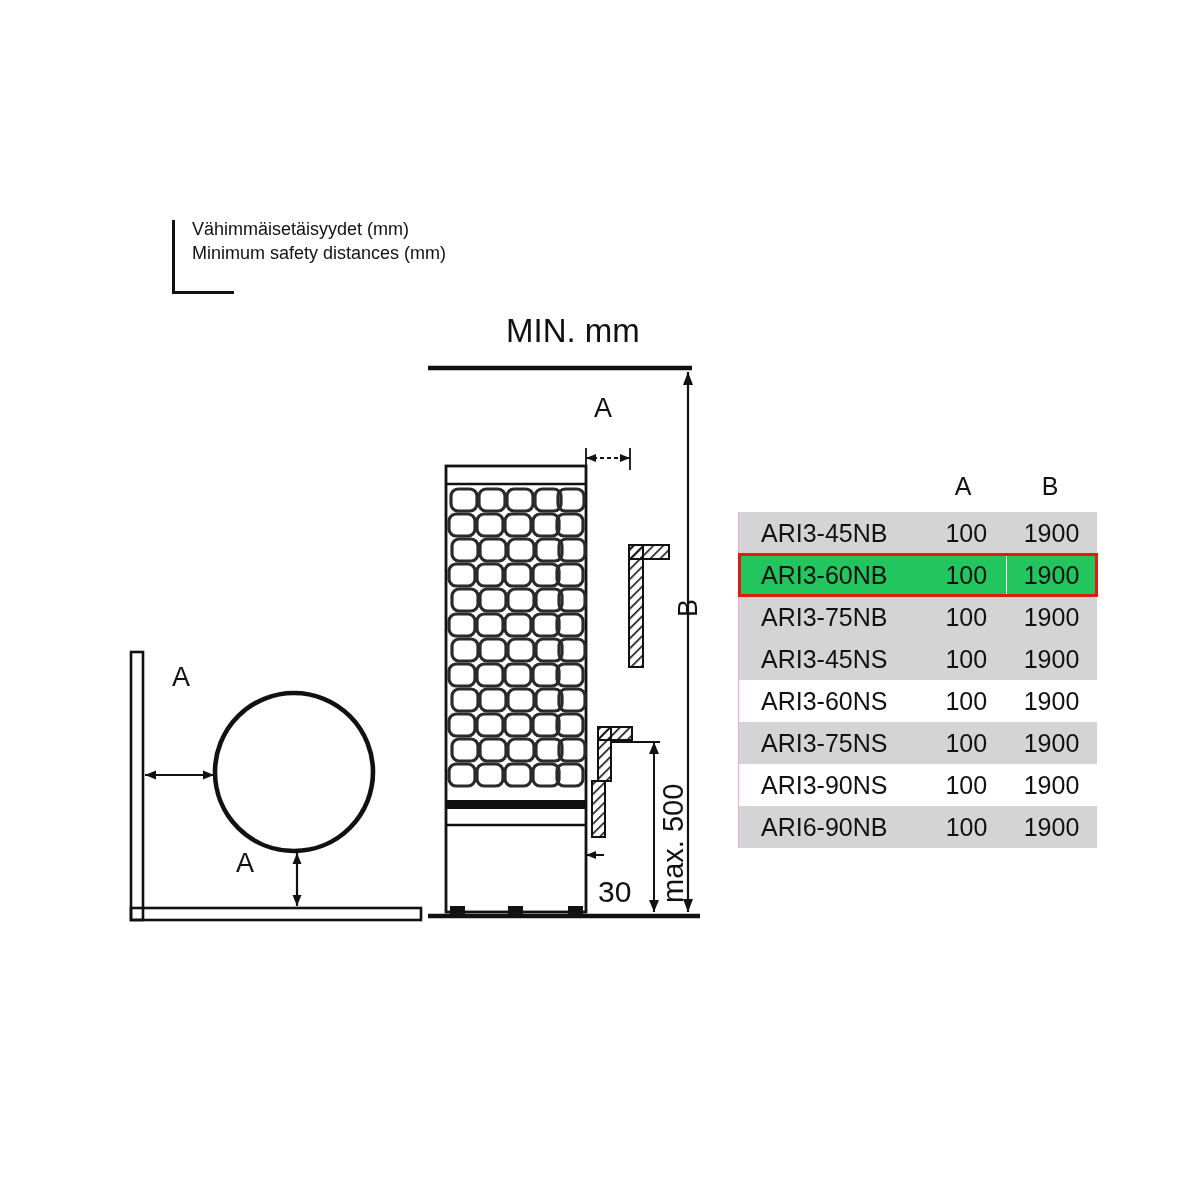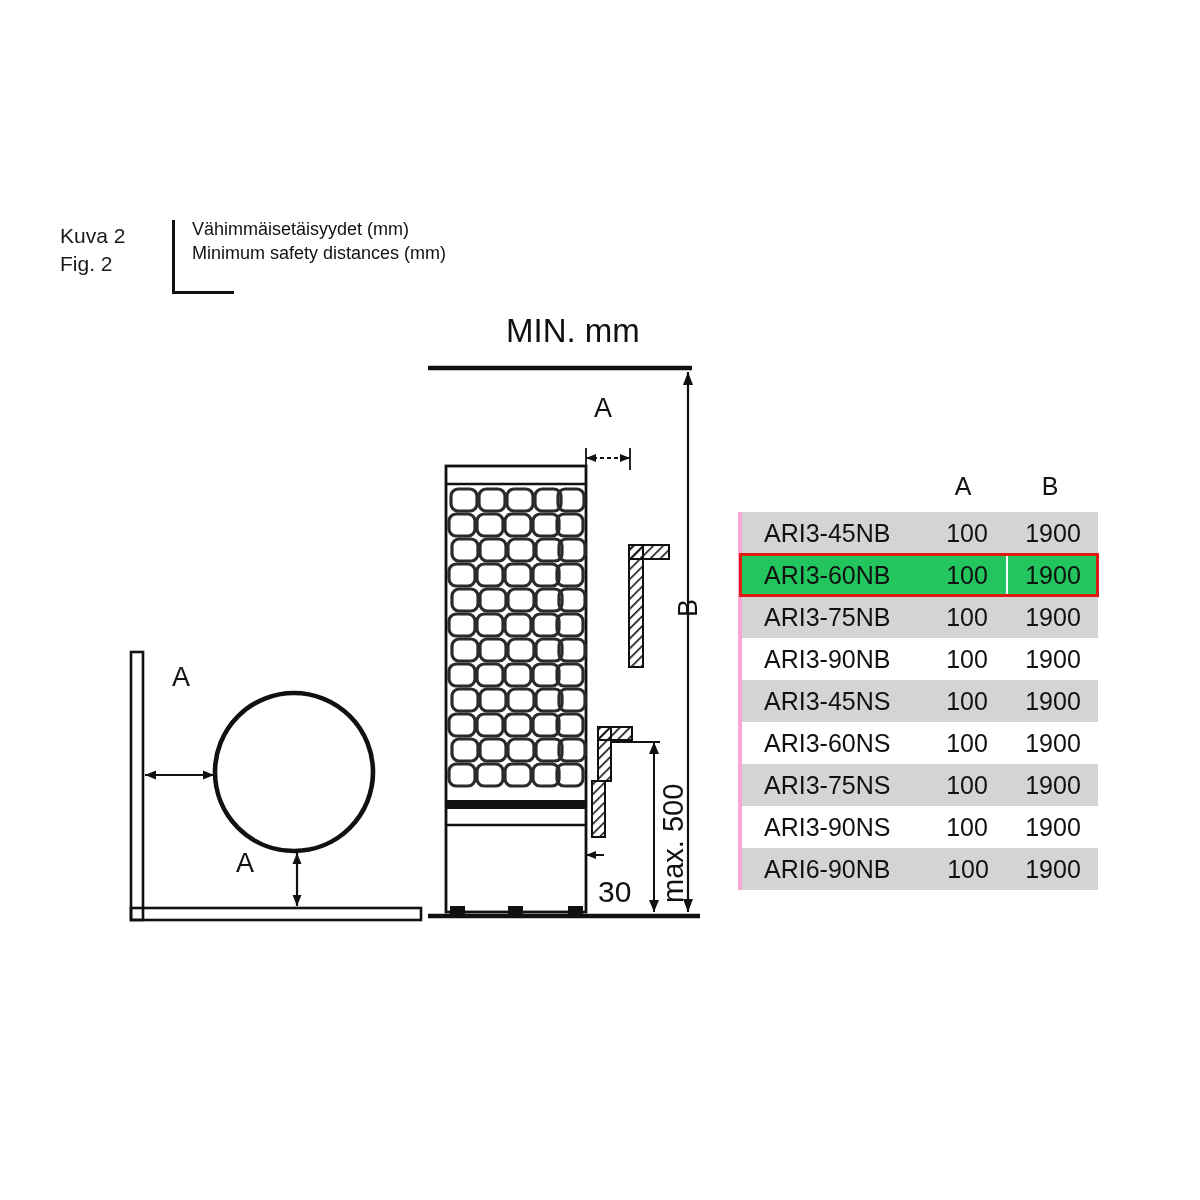--- a/index.html
+++ b/index.html
@@ -100,21 +100,21 @@
     font-size: 25px;
     color: #111;
     text-align: center;
   }
   #th-a { left: 190px; width: 70px; }
   #th-b { left: 272px; width: 80px; }
 
   #spec-table {
     border-collapse: collapse;
     width: 358px;
-    border-left: 4px solid #f9a8d4;
+    border-left: 1px solid #f9a8d4;
     table-layout: fixed;
   }
   #spec-table tr { height: 42px; }
   #spec-table td {
     font-size: 25px;
     color: #111;
     padding: 0;
     vertical-align: middle;
     border: none;
   }
@@ -130,24 +130,20 @@
     position: relative;
     z-index: 3;
   }
 </style>
 </head>
 <body>
 
 <div id="page">
 
   <div id="caption-block">
-    <div id="caption-left">
-      <div>Kuva 2</div>
-      <div>Fig. 2</div>
-    </div>
     <div id="caption-bracket"></div>
     <div id="caption-right">
       <div>Vähimmäisetäisyydet (mm)</div>
       <div>Minimum safety distances (mm)</div>
     </div>
   </div>
 
   <div id="min-mm-title">MIN. mm</div>
 
   <svg id="elevation" viewBox="0 0 1200 1200">
@@ -444,25 +440,20 @@
           <tr class="even highlighted">
             <td class="c-model">ARI3-60NB</td>
             <td class="c-a">100</td>
             <td class="c-b">1900</td>
           </tr>
           <tr class="odd">
             <td class="c-model">ARI3-75NB</td>
             <td class="c-a">100</td>
             <td class="c-b">1900</td>
           </tr>
-          <tr class="even">
-            <td class="c-model">ARI3-90NB</td>
-            <td class="c-a">100</td>
-            <td class="c-b">1900</td>
-          </tr>
           <tr class="odd">
             <td class="c-model">ARI3-45NS</td>
             <td class="c-a">100</td>
             <td class="c-b">1900</td>
           </tr>
           <tr class="even">
             <td class="c-model">ARI3-60NS</td>
             <td class="c-a">100</td>
             <td class="c-b">1900</td>
           </tr>

